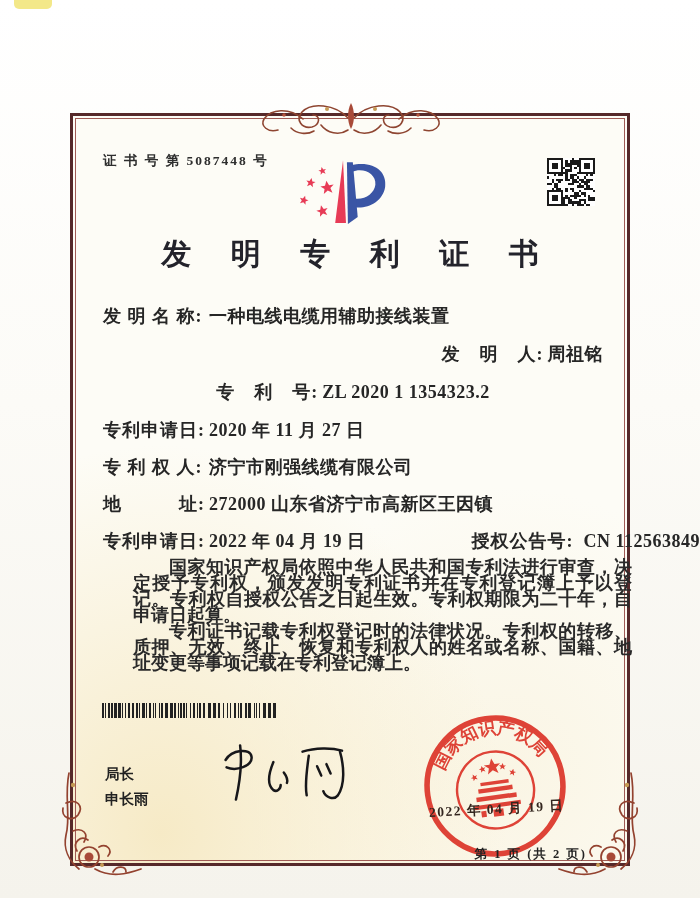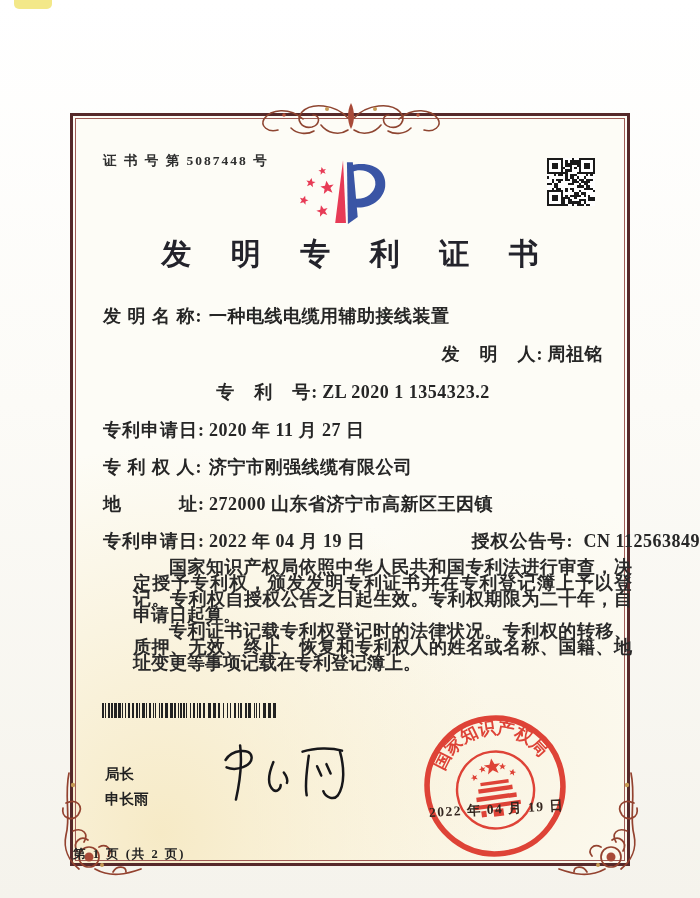--- a/index.html
+++ b/index.html
@@ -44,21 +44,21 @@
   .barcode{left:29px;top:587px;width:178px;height:15px;}
 
   .director{left:32px;top:638px;font-family:"Liberation Sans","DejaVu Sans",sans-serif;
     font-weight:bold;font-size:14.5px;color:#222;line-height:25px;margin-top:8px;}
   .signature{left:138px;top:622px;width:156px;height:70px;}
 
   .seal{left:346px;top:594px;width:152px;height:152px;transform:rotate(-8deg);opacity:.95;}
   .seal-date{left:356px;top:684px;width:150px;transform:rotate(-3deg);
     font-size:13.5px;font-weight:bold;color:#33261f;letter-spacing:1.5px;white-space:nowrap;}
 
-  .footer{left:0;right:40px;top:730px;text-align:left;font-size:12.5px;font-weight:bold;color:#222;letter-spacing:2px;}
+  .footer{left:0;right:40px;top:730px;text-align:right;font-size:12.5px;font-weight:bold;color:#222;letter-spacing:2px;}
 
   .ornament-top{left:178px;top:-19px;width:200px;height:40px;}
   .corner{width:92px;height:112px;top:655px;}
   .corner-left{left:-20px;}
   .corner-right{left:482px;transform:scale(-1,1);}
 </style>
 </head>
 <body>
 
 <div class="page">

